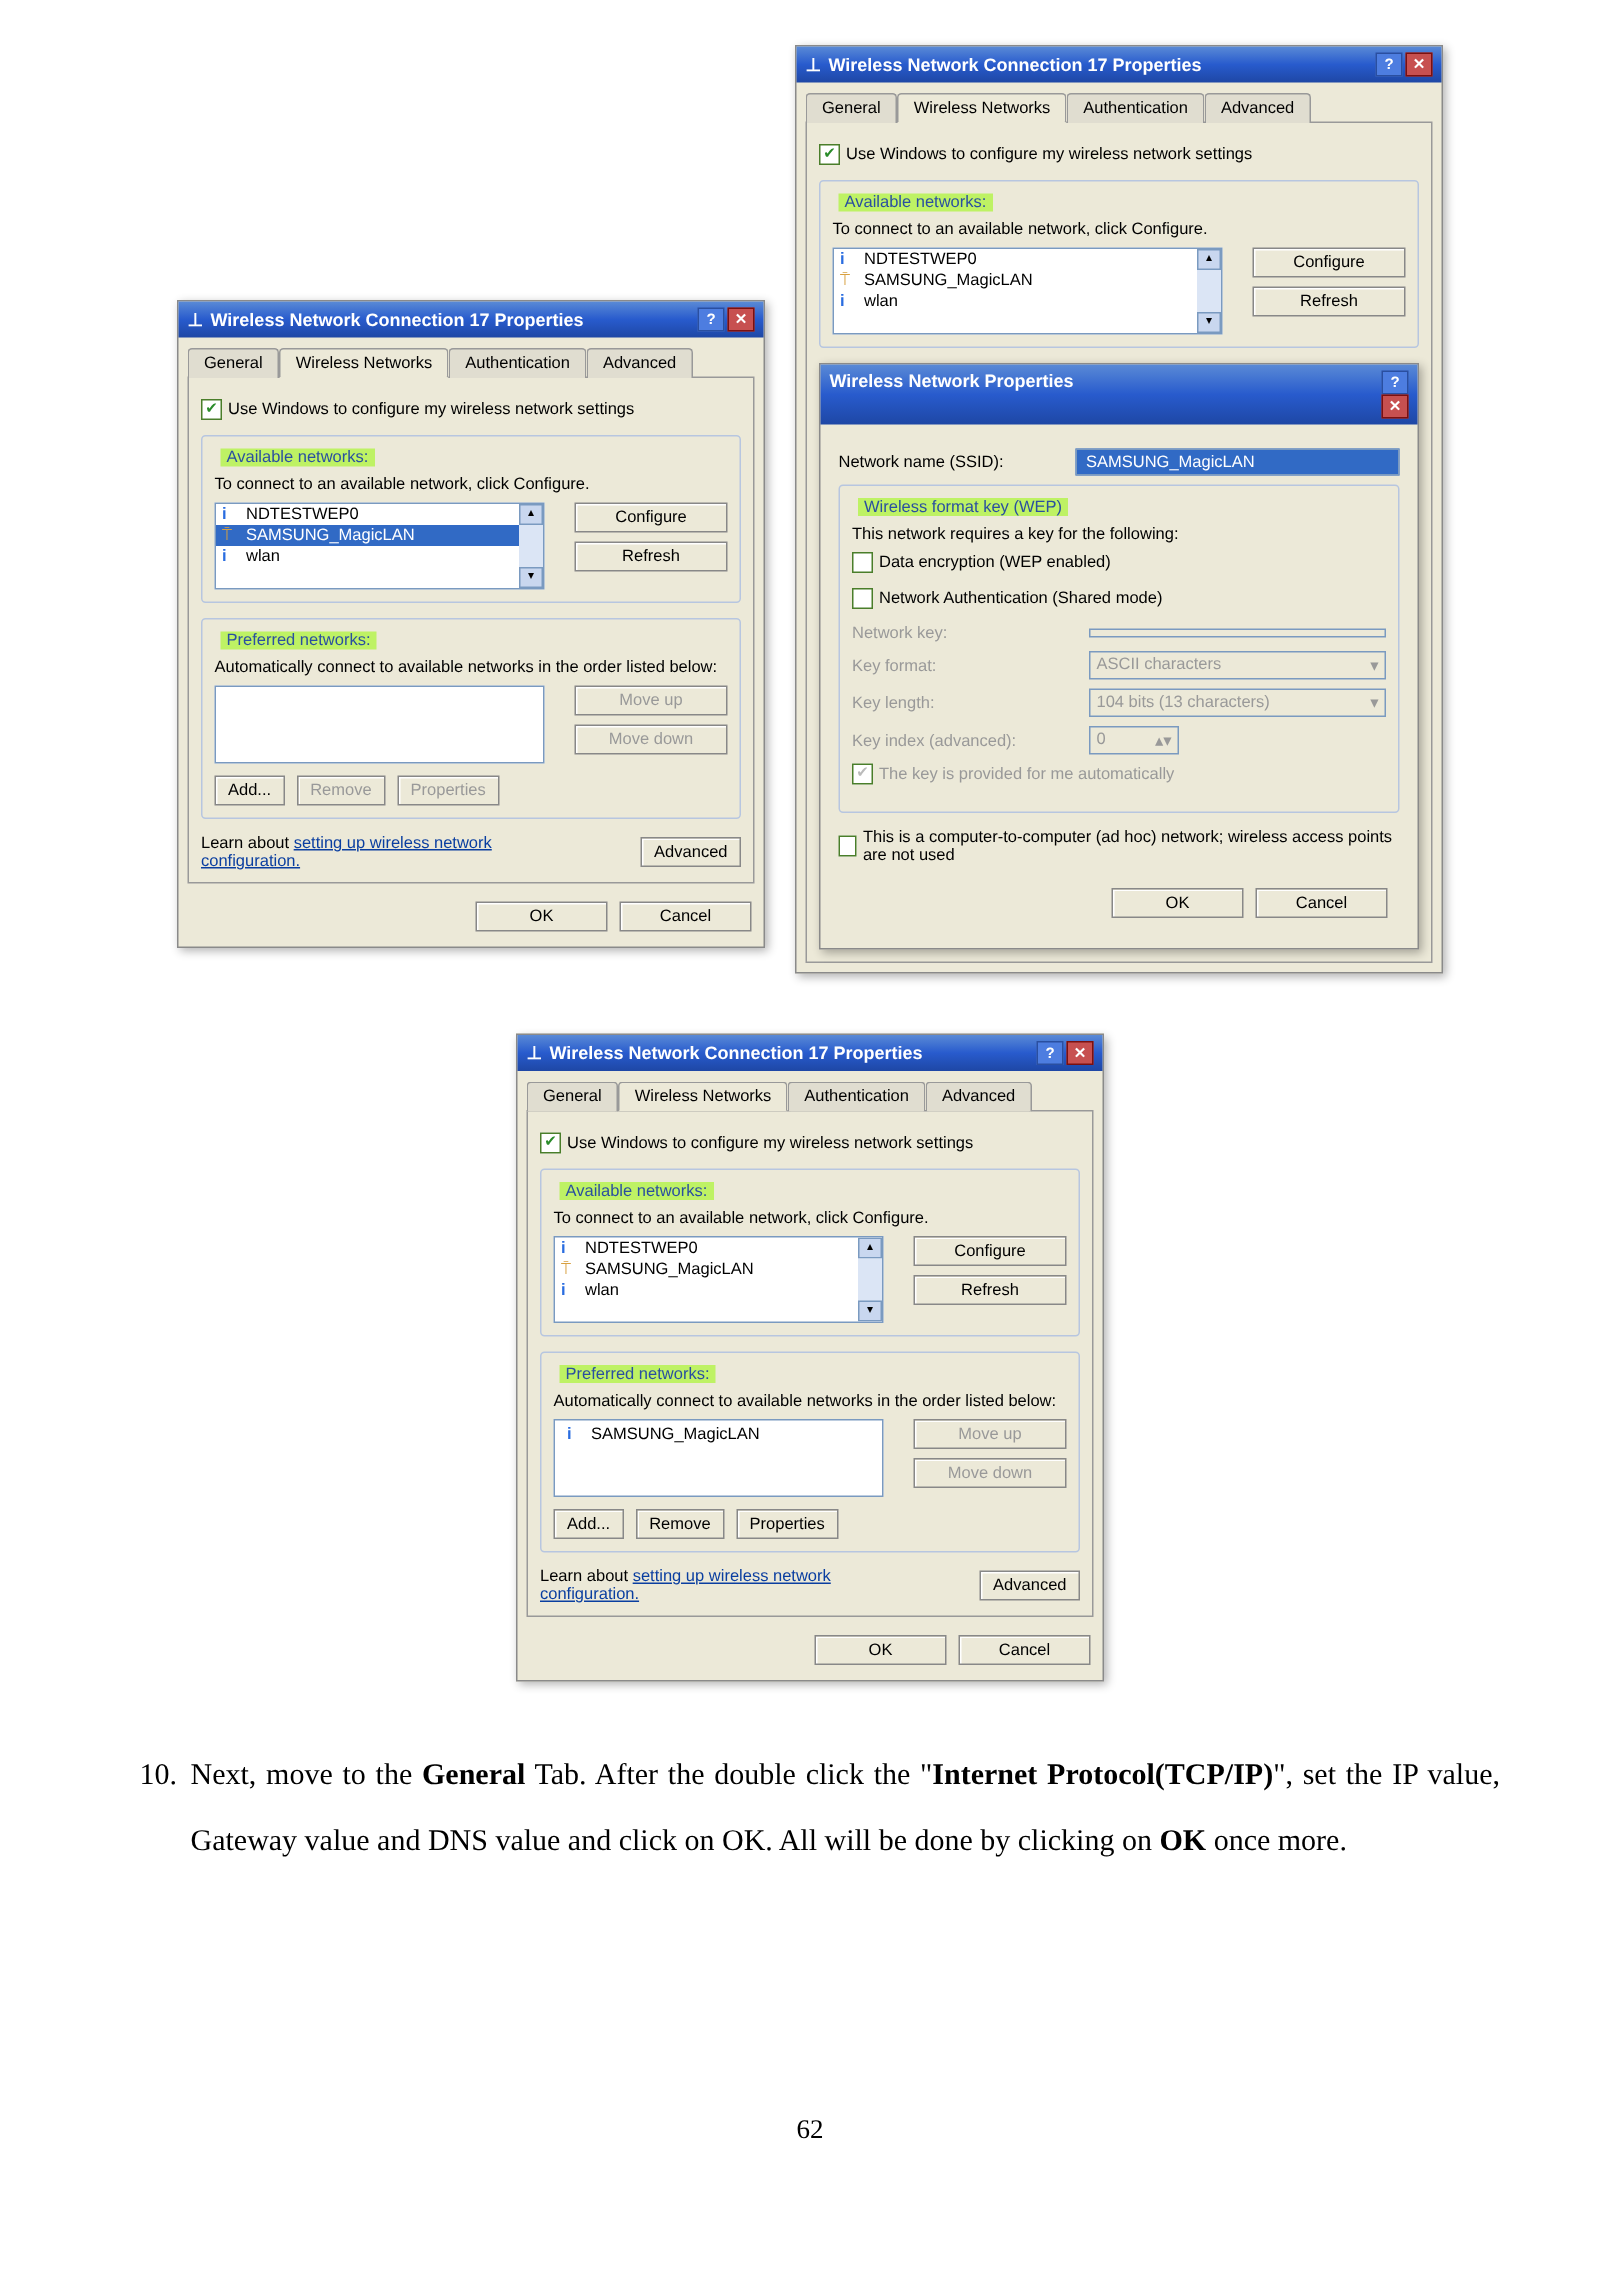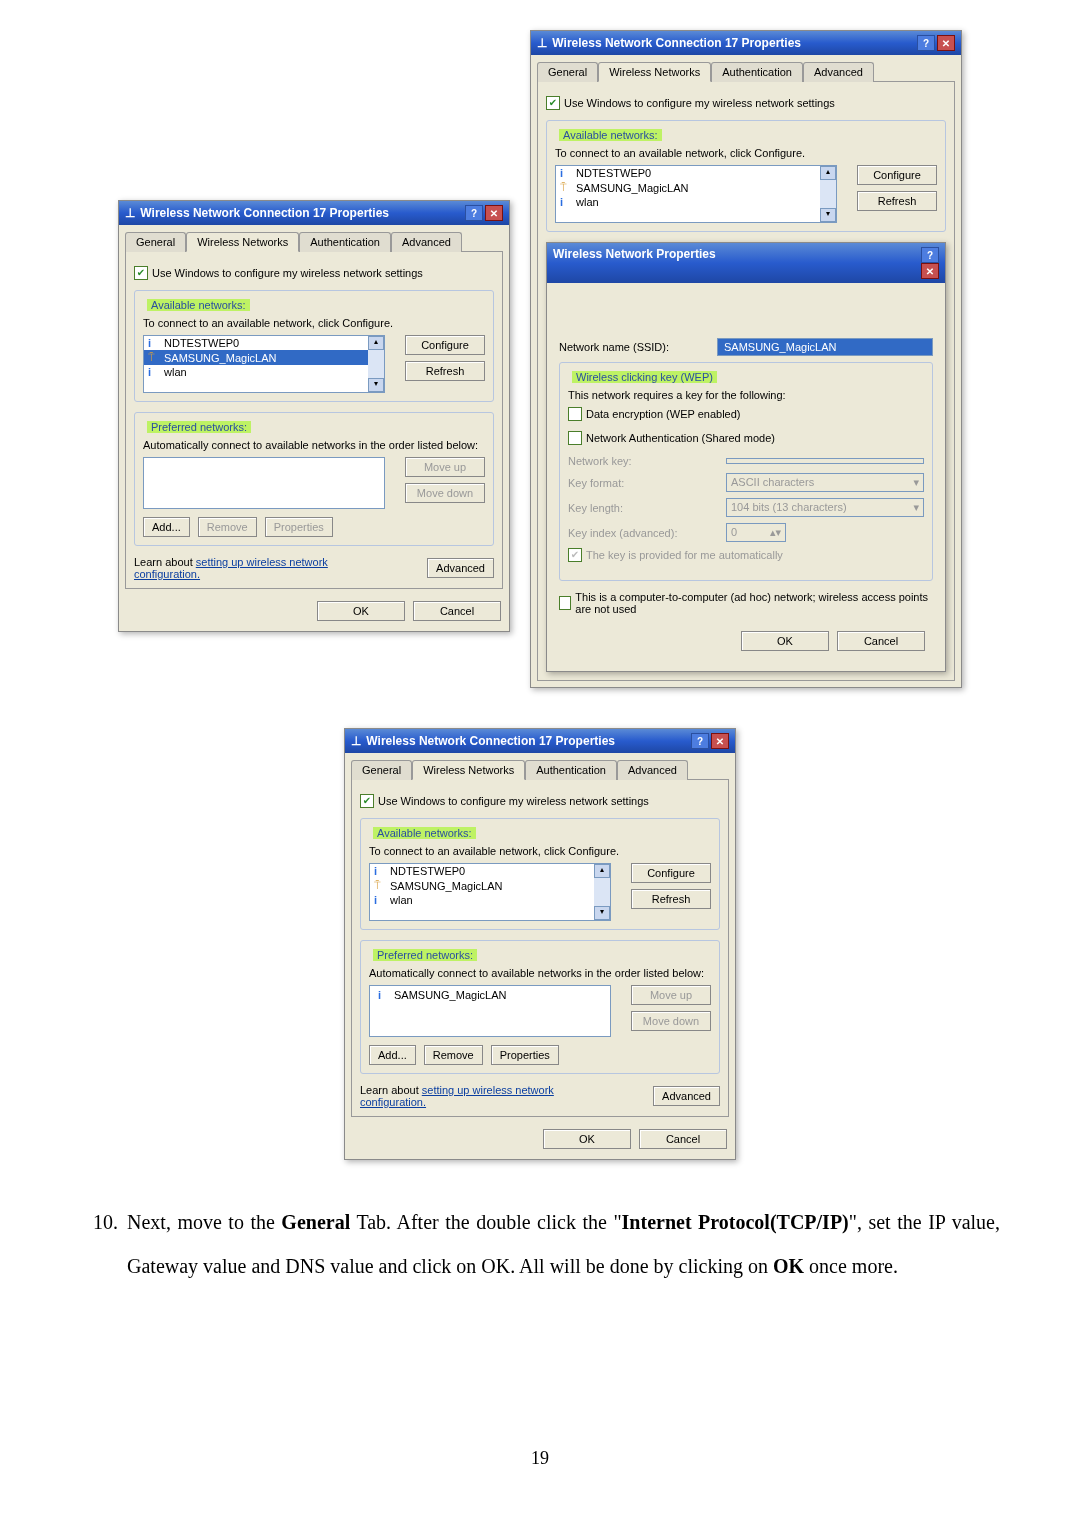--- a/index.html
+++ b/index.html
@@ -69,21 +69,21 @@
 }
 .fieldset-title { color: #2a4fa0; font-size: 11px; margin: -14px 0 6px 4px; background:#bef264; padding:0 4px; display:inline-block; }
 .listbox {
   background: #fff; border: 1px solid #7a9ac0; height: 56px;
   overflow: hidden; font-size: 11px;
 }
 .listrow { display:flex; align-items:center; padding:1px 4px; gap:4px; }
 .listrow.selected { background:#316ac5; color:#fff; }
 .listside { display:flex; gap:20px; }
 .listcol { flex:1; }
-.btncol { display:flex; flex-direction:column; gap:6px; width:80px; }
+.btncol { display:flex; flex-direction:column; gap:6px; width:102px; }
 .btn {
   background: #ece9d8; border: 1px solid #888;
   padding: 3px 8px; font-size: 11px; text-align:center;
   box-shadow: 1px 1px 0 #fff inset;
 }
 .btn.disabled { color: #999; }
 .link { color: #0a3ea0; text-decoration: underline; text-align: center; }
 .btnrow { display:flex; gap:8px; justify-content:flex-end; padding: 6px 8px 10px 8px; }
 .btnrow .btn { min-width: 70px; }
 .inner-dialog {
@@ -265,27 +265,27 @@
       </div>
 
       <div class="dialog inner-dialog" style="width:auto;">
         <div class="propbar">
           <span>Wireless Network Properties</span>
           <span class="winicons">
             <span class="winbtn help">?</span>
             <span class="winbtn">✕</span>
           </span>
         </div>
-        <div style="padding:10px 12px;margin-top:39px;">
+        <div style="padding:10px 12px;">
           <div class="formrow">
             <div class="formlabel">Network name (SSID):</div>
             <div class="txtinput">SAMSUNG_MagicLAN</div>
           </div>
           <div class="fieldset">
-            <div class="fieldset-title">Wireless clicking key (WEP)</div>
+            <div class="fieldset-title">Wireless format key (WEP)</div>
             <div>This network requires a key for the following:</div>
             <div class="checkbox-row">
               <span class="chkbox"></span>
               <span>Data encryption (WEP enabled)</span>
             </div>
             <div class="checkbox-row">
               <span class="chkbox"></span>
               <span>Network Authentication (Shared mode)</span>
             </div>
             <div class="formrow">
@@ -426,15 +426,15 @@
   </div>
 </div>
 
 <div style="display:flex;">
   <div style="font-family:'Times New Roman',serif; font-size:20px; line-height:2.2; width:34px;margin-left:13px;">10.</div>
   <div class="body-text" style="flex:1;">
     <span>Next, move to the </span><b>General</b><span> Tab. After the double click the "</span><b>Internet Protocol(TCP/IP)</b><span>", set the IP value, Gateway value and DNS value and click on OK. All will be done by clicking  on </span><b>OK</b><span> once more.</span>
   </div>
 </div>
 
-<div class="pagenum">19</div>
+<div class="pagenum">62</div>
 
 </div>
 
 </body></html>

